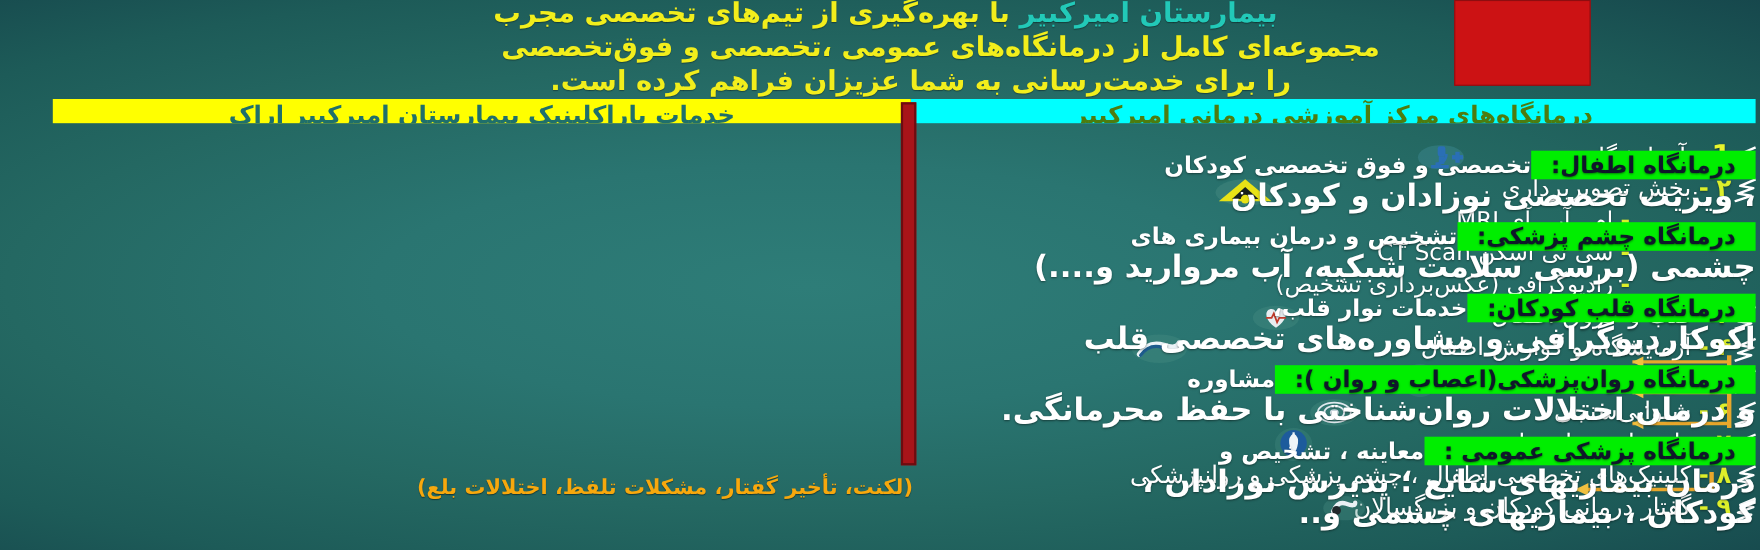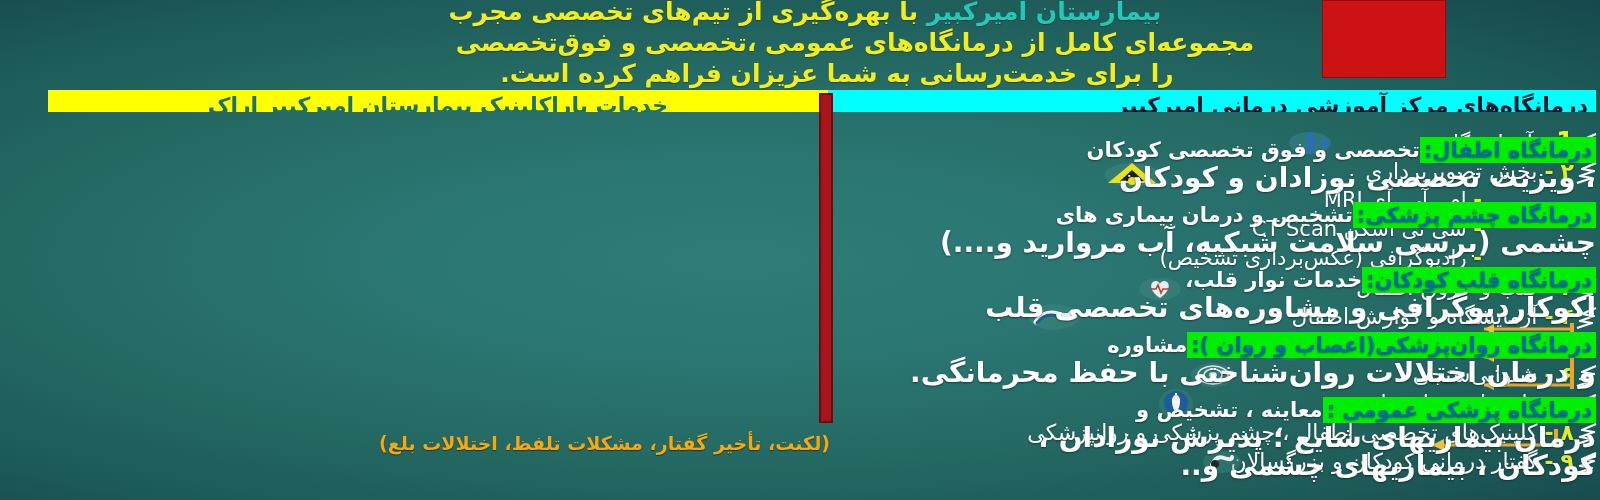--- a/index.html
+++ b/index.html
@@ -41,22 +41,22 @@
     overflow:hidden;
   }
   .banner-left{
     right:772px; top:90px; width:780px;
     background:#ffff00; color:#1f6f6b;
     text-align:center; padding:0 6px;
     box-sizing:border-box;
   }
   .banner-right{
     left:828px; top:90px; width:768px;
-    background:#00ffff; color:#0f172a;
-    text-align:right; padding:0 8px;
+    background:#00ffff; color:#4d7c0f;
+    text-align:center; padding:0 8px;
     box-sizing:border-box;
   }
   .banner-right-clip{
     position:absolute; left:828px; top:90px; width:772px; height:31px; overflow:hidden;
   }
 
   
   .divider{
     position:absolute; left:819px; top:93px; width:14px; height:330px;
     background:#a81419; border:2px solid #6d0c10; box-sizing:border-box;
@@ -107,21 +107,21 @@
   .right-col{
     position:absolute; left:846px; top:136px; width:750px;
     text-align:right; direction:rtl;
   }
   .rblock{ margin-bottom:9px; }
   .rline{
     color:#ffffff; font-size:21px; font-weight:bold; line-height:28px;
     white-space:nowrap; text-shadow:0 1px 2px rgba(0,0,0,.45);
   }
   .hl{
-    background:#00ee00; color:#0369a1; padding:1px 4px;
+    background:#00ee00; color:#0f172a; padding:1px 18px;
     font-weight:bold;
   }
   .rline.indent{ font-size:28px; }
 </style>
 </head>
 <body>
 
 <div id="slide">
 
   <div class="hdr-wrap">

